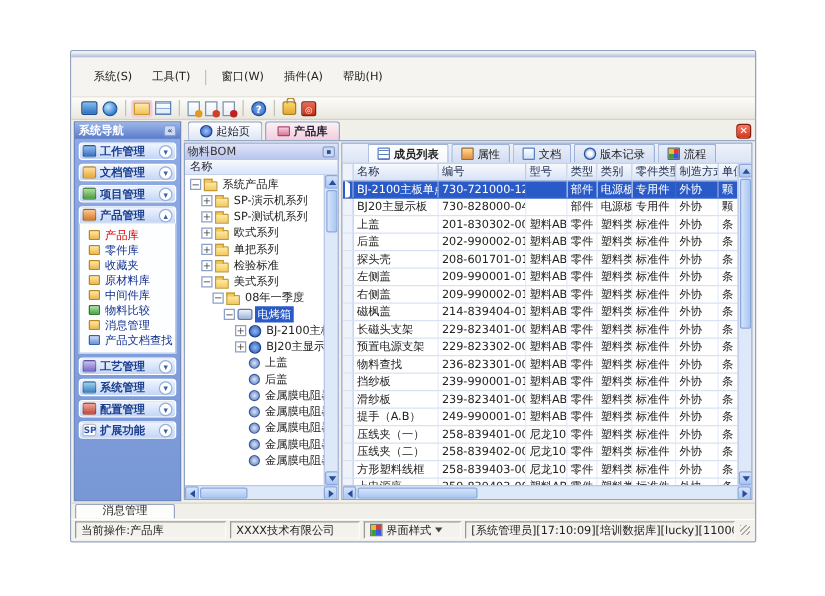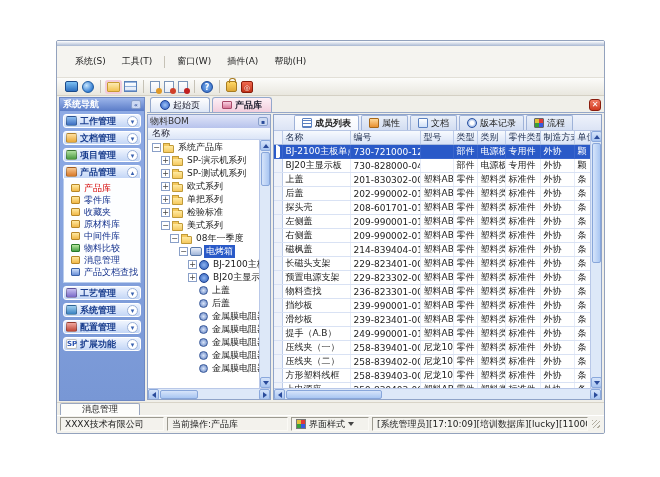--- a/index.html
+++ b/index.html
@@ -747,22 +747,22 @@
 
       </div>
     </div>
   </div>
 
   <div class="msg-row">
     <span class="msg-tab">消息管理</span>
   </div>
 
   <div class="statusbar">
+    <span class="seg seg-op">当前操作:产品库</span>
     <span class="seg seg-company">XXXX技术有限公司</span>
-    <span class="seg seg-op">当前操作:产品库</span>
     <span class="seg seg-style">
       <span class="style-icn"></span>
       <span>界面样式</span>
       <span class="caret"></span>
     </span>
     <span class="seg seg-session">[系统管理员][17:10:09][培训数据库][lucky][11000]</span>
     <span class="grip"></span>
   </div>
 </div>
 

